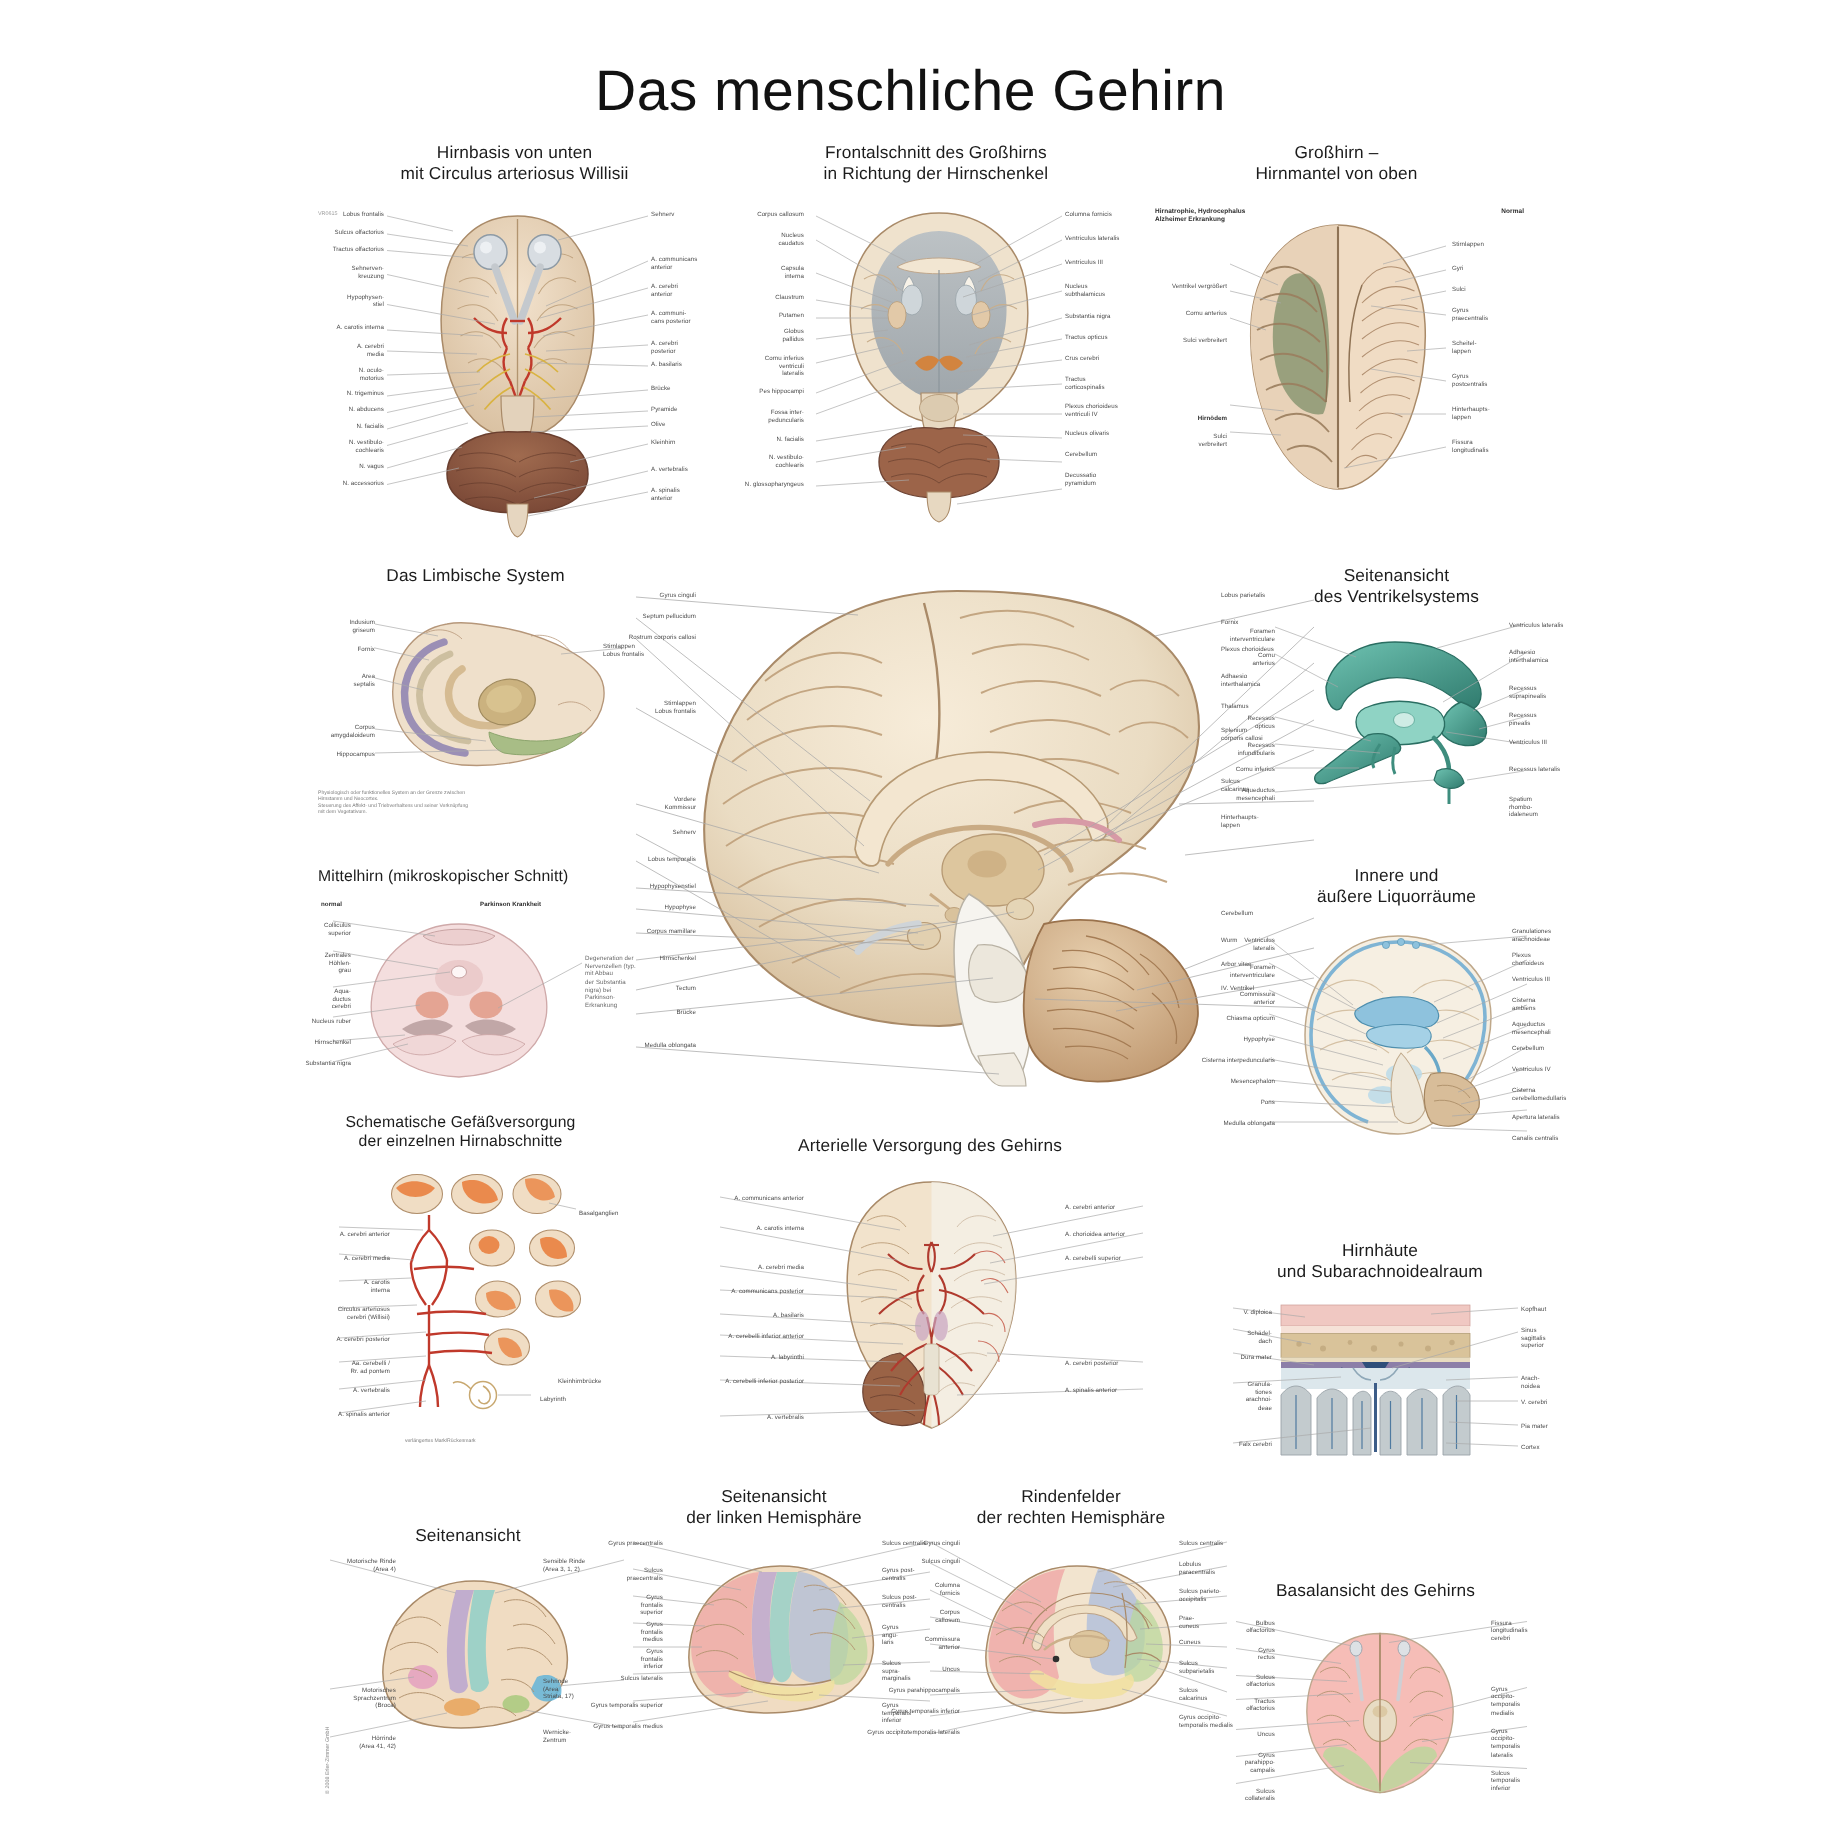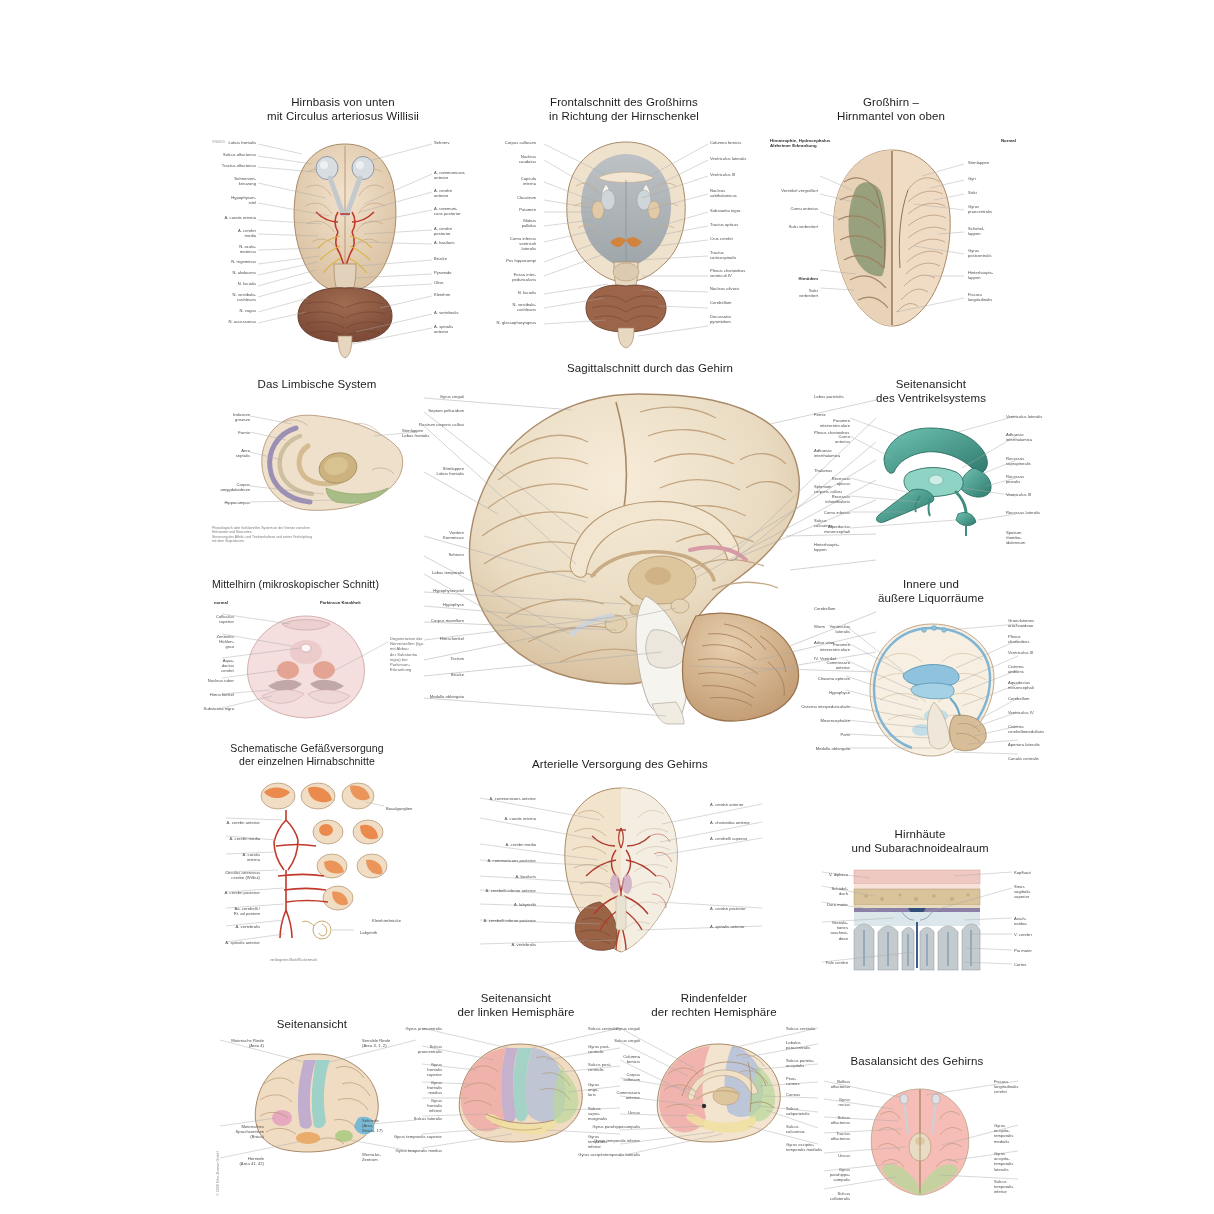--- a/index.html
+++ b/index.html
@@ -54,20 +54,21 @@
   }
   .corner-code {
     position: absolute; font-size: 3.6px; color: #9a9a9a;
   }
 </style>
 </head>
 <body>
 
 <div class="poster">
 
+  <div class="poster-title">Das menschliche Gehirn</div>
 
   <div class="corner-code" style="left:212px; top:140px;">VR0615</div>
   <div class="vcopy" style="left:216px; top:1196px;">© 2008 Erler-Zimmer GmbH</div>
 
   <div class="panel" style="left:212px; top:96px; width:262px; height:255px;">
     <div class="panel-title">Hirnbasis von unten</div>
     <div class="panel-title">mit Circulus arteriosus Willisii</div>
 
     <svg class="art" style="left:48px; top:40px;" width="170" height="210" viewBox="0 0 170 210">
       <defs>
@@ -464,21 +465,20 @@
     <div class="lbl l" style="left:190px; top:50px; width:44px;">Stirnlappen
 Lobus frontalis</div>
 
     <div class="cap" style="left:0; top:148px; width:180px;">Physiologisch oder funktionelles System an der Grenze zwischen
 Hirnstamm und Neocortex.
 Steuerung des Affekt- und Triebverhaltens und seiner Verknüpfung
 mit dem Vegetativum.</div>
   </div>
 
   <div class="panel" style="left:420px; top:362px; width:460px; height:370px;">
-    <div class="panel-title" style="width:100%;">Sagittalschnitt durch das Gehirn</div>
 
     <svg class="art" style="left:20px; top:22px;" width="420" height="340" viewBox="0 0 420 340">
       <defs>
         <radialGradient id="g-sag" cx="45%" cy="30%" r="75%">
           <stop offset="0%" stop-color="#f7ecd9"></stop>
             <stop offset="60%" stop-color="#eadcc3"></stop>
             <stop offset="100%" stop-color="#d4bb98"></stop>
         </radialGradient>
         <radialGradient id="g-cb2" cx="40%" cy="30%" r="75%">
           <stop offset="0%" stop-color="#e7cfae"></stop>

